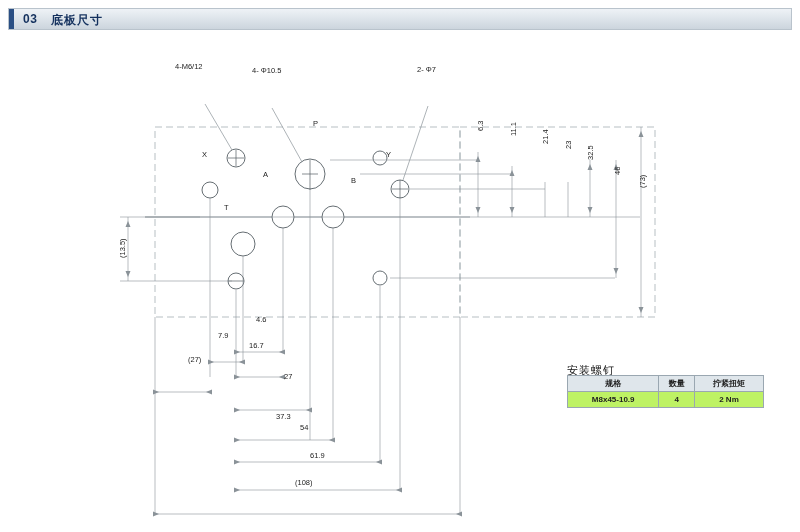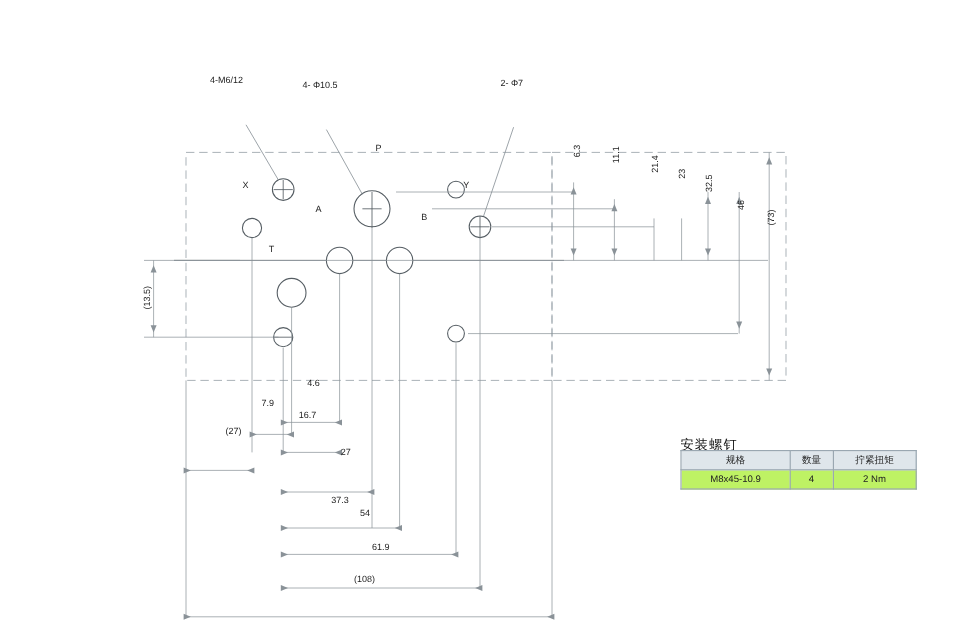--- a/index.html
+++ b/index.html
@@ -71,21 +71,21 @@
     left: 567px;
     top: 375px;
     width: 197px;
     border-collapse: collapse;
     font-size: 8px;
   }
   .tbl th, .tbl td {
     border: 1px solid #9aa7b1;
     text-align: center;
     height: 15px;
-    font-weight: normal;
+    font-weight: bold;
     color: #222;
     padding: 0;
   }
   .tbl th {
     background: #dfe6eb;
     font-size: 8px;
   }
   .tbl td {
     background: #bef264;
     font-size: 8px;
@@ -103,20 +103,25 @@
     font-size: 7.5px;
     color: #222;
     white-space: nowrap;
   }
 </style>
 </head>
 <body>
 
 <div id="page">
 
+  <div class="header">
+    <div class="accent"></div>
+    <div class="num">03</div>
+    <div class="title">底板尺寸</div>
+  </div>
 
   <svg id="drawing" viewBox="0 0 800 500">
     <g stroke="#9aa3aa" stroke-width="0.7" fill="none">
 
       <rect x="155" y="95" width="305" height="190" stroke-dasharray="7 4"></rect>
 
       <rect x="460" y="95" width="195" height="190" stroke-dasharray="7 4"></rect>
     </g>
 
     <g stroke="#7d868d" stroke-width="0.7" fill="none">

